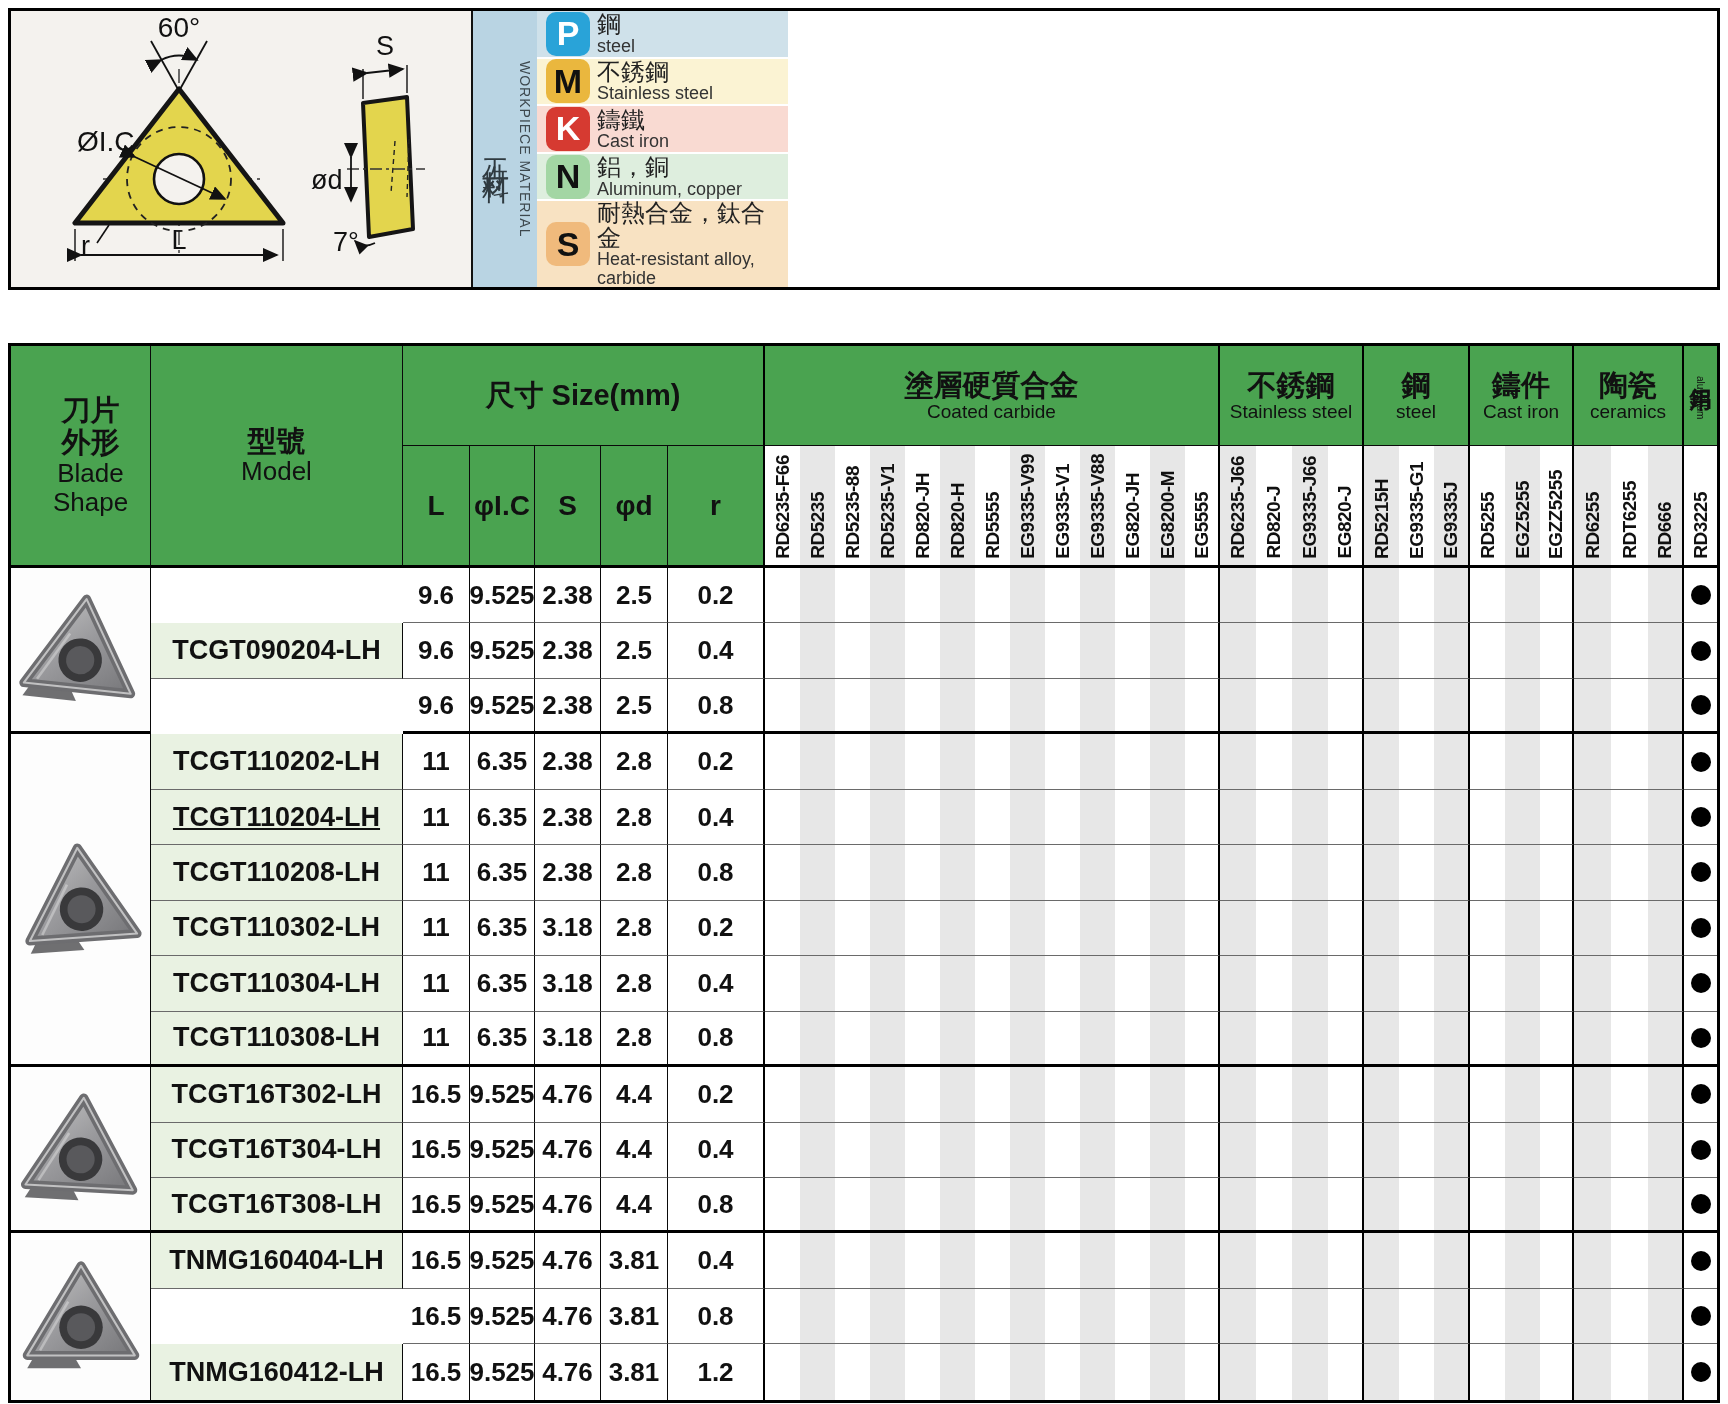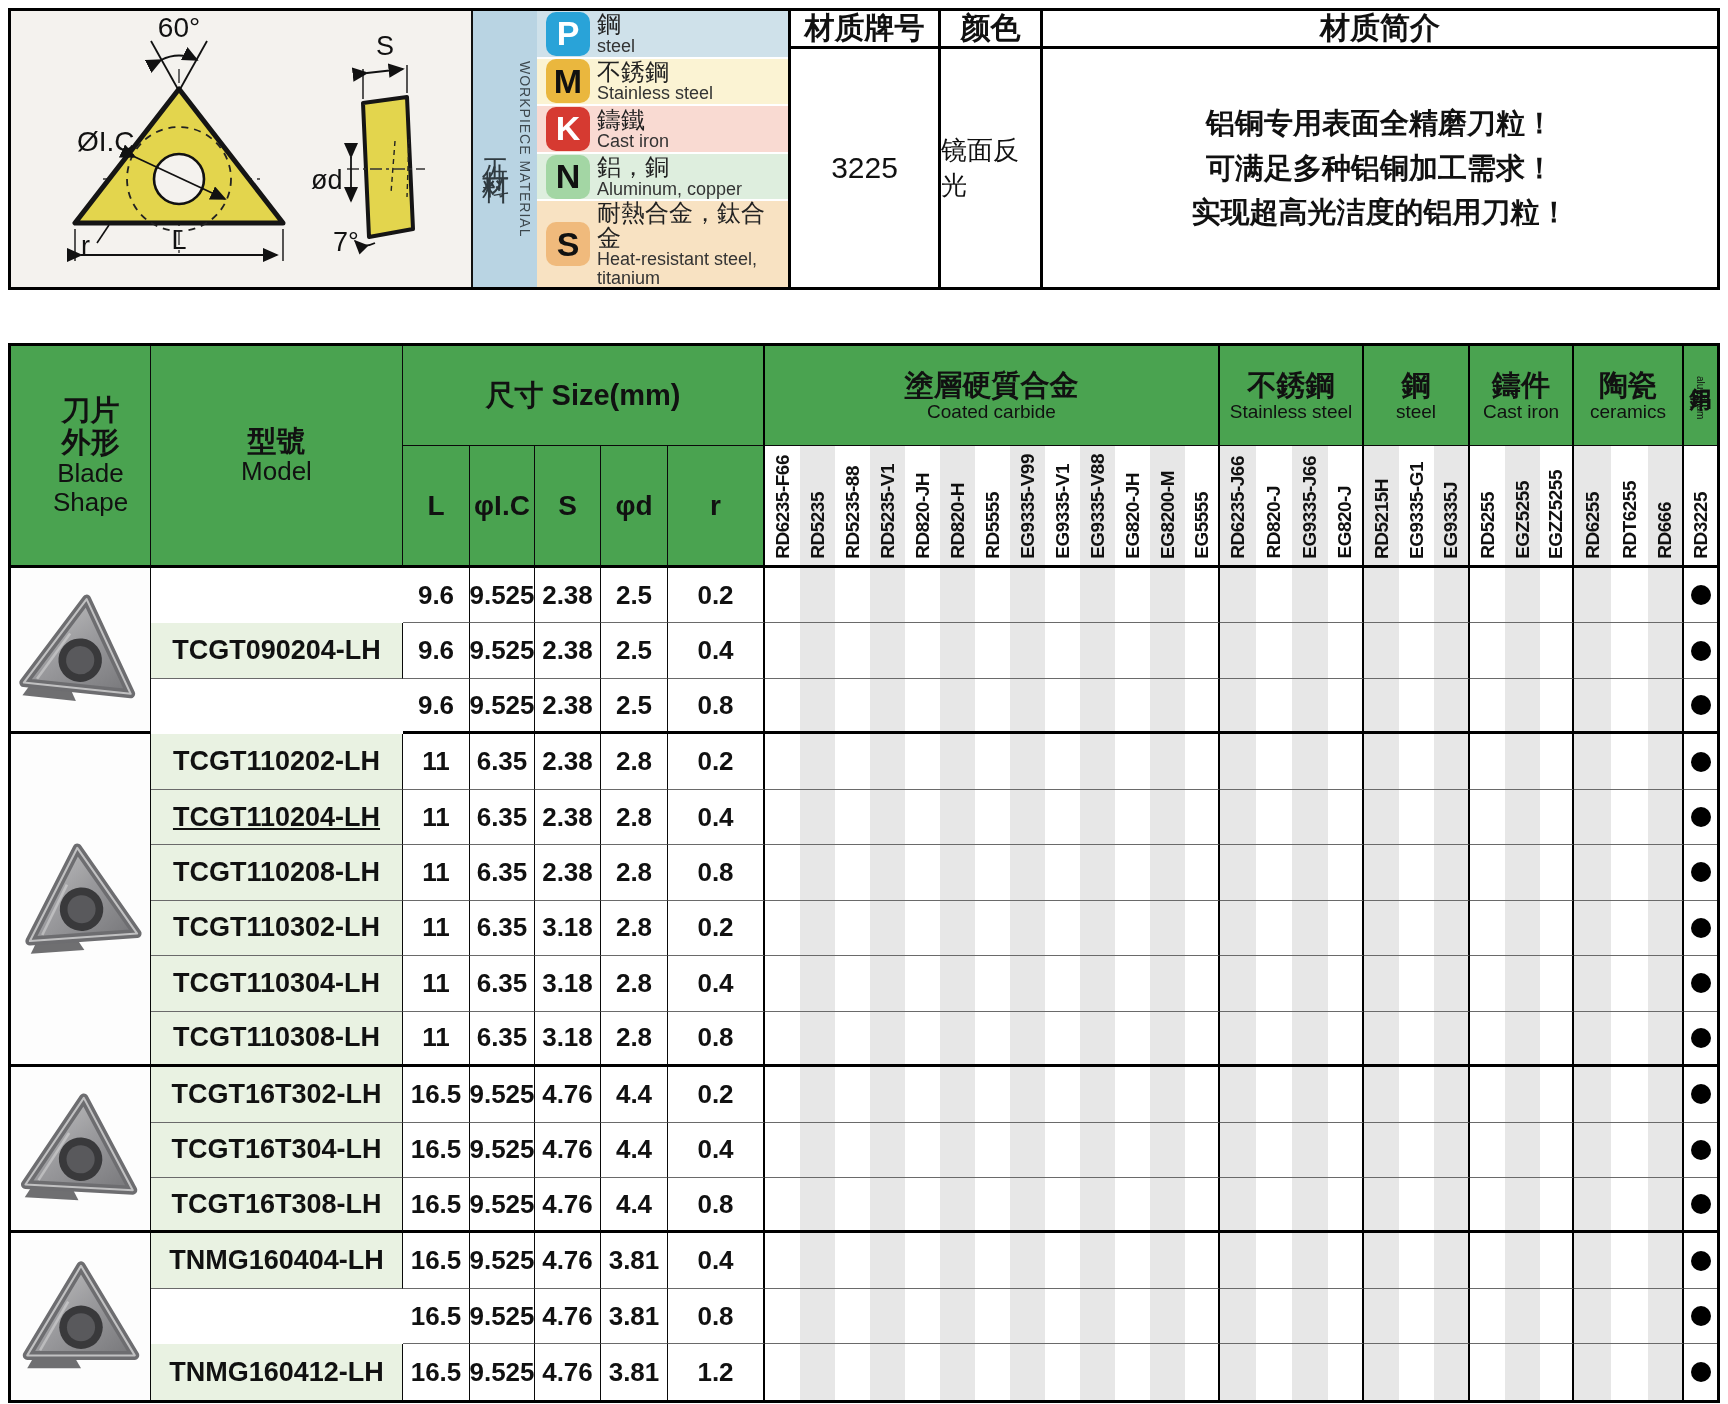--- a/index.html
+++ b/index.html
@@ -149,37 +149,25 @@
           <div class="mat-icon" style="background: rgb(163, 214, 164); color: rgb(17, 17, 17);">N</div>
           <div class="mat-text">
             <div class="mat-zh">鋁，銅</div>
             <div class="mat-en">Aluminum, copper</div>
           </div>
         </div>
         <div class="mat-row" style="background: rgb(248, 226, 194);">
           <div class="mat-icon" style="background: rgb(240, 186, 124); color: rgb(17, 17, 17);">S</div>
           <div class="mat-text">
             <div class="mat-zh">耐熱合金，鈦合金</div>
-            <div class="mat-en">Heat-resistant steel, titanium</div>
+            <div class="mat-en">Heat-resistant alloy, carbide</div>
           </div>
         </div>
       </div>
 
-    <div id="info">
-      <div class="info-h vr">材质牌号</div>
-      <div class="info-h vr">颜色</div>
-      <div class="info-h">材质简介</div>
-      <div class="info-b vr" id="info-grade">3225</div>
-      <div class="info-b vr" id="info-color">镜面反光</div>
-      <div class="info-b" id="info-intro">
-          <div>铝铜专用表面全精磨刀粒！</div>
-          <div>可满足多种铝铜加工需求！</div>
-          <div>实现超高光洁度的铝用刀粒！</div>
-        </div>
-    </div>
   </div>
 
   <div id="spec-table" style="grid-template-columns: 140px 252px 67px 65px 66px 67px 97px 35px 35px 35px 35px 35px 35px 35px 35px 35px 35px 35px 35px 35px 36px 36px 36px 36px 35px 35px 36px 35px 35px 34px 37px 37px 36px 33px; grid-template-rows: 100px 122px 55.4667px 55.4667px 55.4667px 55.4667px 55.4667px 55.4667px 55.4667px 55.4667px 55.4667px 55.4667px 55.4667px 55.4667px 55.4667px 55.4667px 55.4667px;">
       <div class="cell g br1 bb3" style="grid-area: 1 / 1 / span 2; padding-left: 20px;">
         <div class="hdr-lines">
           <div class="zh-big">刀片</div>
           <div class="zh-big">外形</div>
           <div class="en-mid">Blade</div>
           <div class="en-mid">Shape</div>
         </div>

